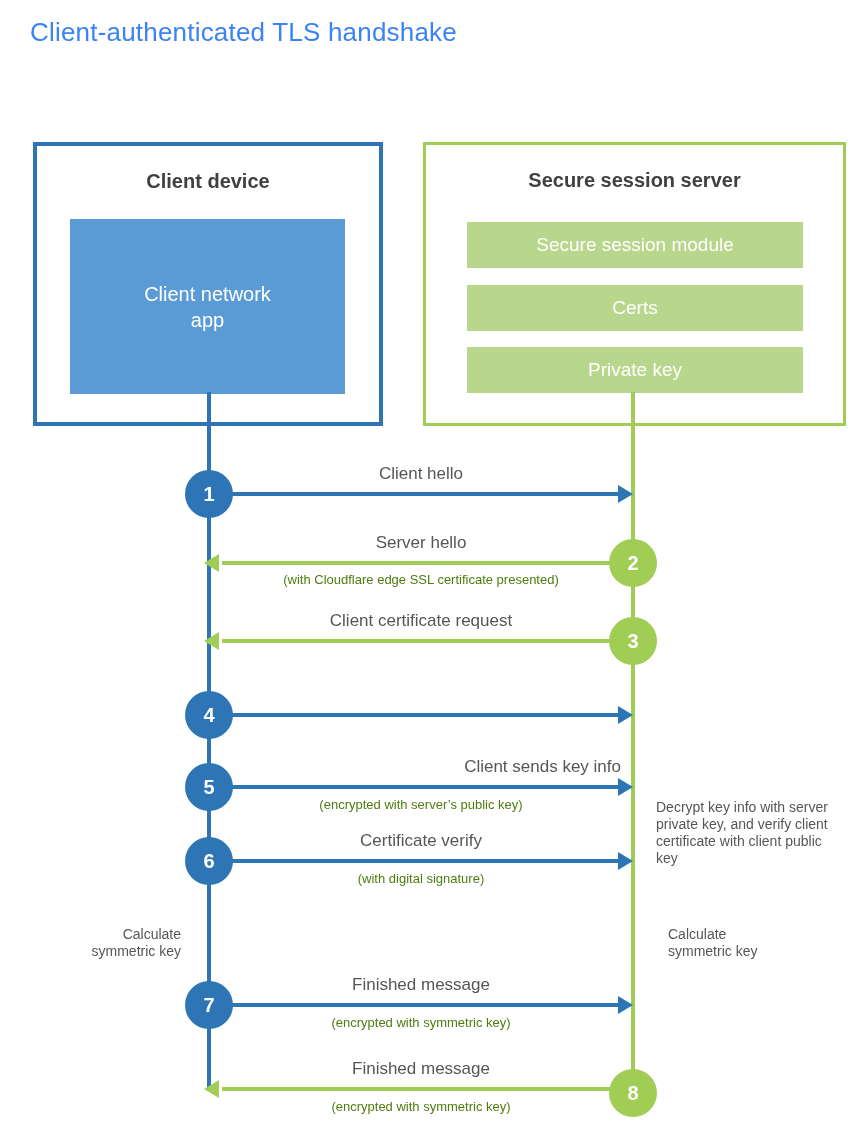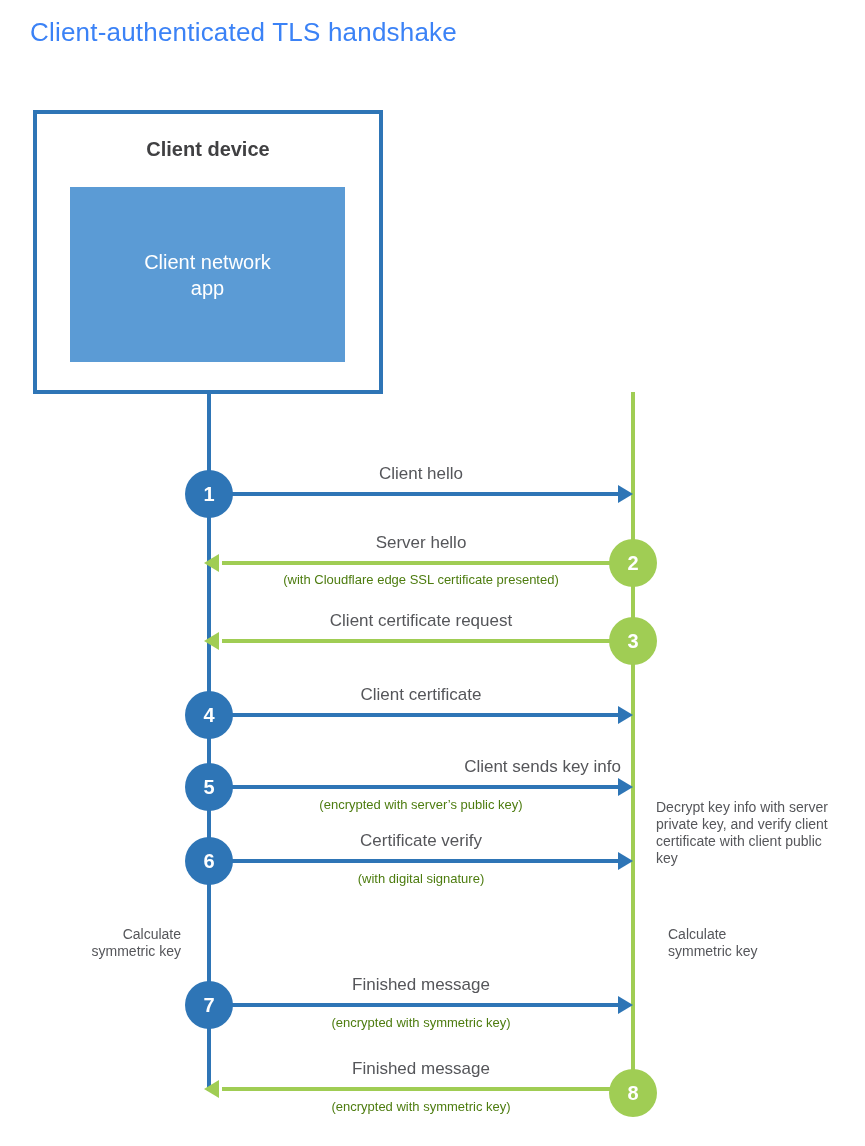--- a/index.html
+++ b/index.html
@@ -5,21 +5,21 @@
   html,body{margin:0;padding:0;background:#ffffff;}
   body{font-family:"Liberation Sans","DejaVu Sans",sans-serif;}
   #stage{position:relative;width:865px;height:1146px;background:#ffffff;overflow:hidden;}
 
   .page-title{
     position:absolute;left:30px;top:17px;
     font-size:26px;font-weight:400;color:#3b82f6;letter-spacing:.2px;
   }
 
   
-  .actor-box{position:absolute;box-sizing:border-box;background:#ffffff;}
+  .actor-box{position:absolute;box-sizing:border-box;background:#ffffff;margin-top:32px;}
   .client-box{left:33px;top:110px;width:350px;height:284px;border:4px solid #2e75b6;}
   .server-box{left:423px;top:110px;width:423px;height:284px;border:3px solid #a0cd54;}
   .actor-title{
     position:absolute;left:0;top:24px;width:100%;text-align:center;
     font-size:20px;font-weight:bold;color:#404042;
   }
   .client-app{
     position:absolute;left:33px;top:73px;width:275px;height:175px;background:#5b9bd5;
     display:flex;align-items:center;justify-content:center;text-align:center;
     color:#ffffff;font-size:20px;line-height:26px;white-space:pre-line;
@@ -73,20 +73,26 @@
 <div id="stage">
 
   <div class="page-title">Client-authenticated TLS handshake</div>
 
   <div class="actor-box client-box">
     <div class="actor-title">Client device</div>
     <div class="client-app">Client network
 app</div>
   </div>
 
+  <div class="actor-box server-box">
+    <div class="actor-title">Secure session server</div>
+    <div class="server-bar bar-1">Secure session module</div>
+    <div class="server-bar bar-2">Certs</div>
+    <div class="server-bar bar-3">Private key</div>
+  </div>
 
   <div class="v-line v-blue"></div>
   <div class="v-line v-green"></div>
 
   <div class="h-line h-blue" style="left:209px;top:492px;width:411px;"></div>
   <div class="arrowhead ah-right" style="left:618px;top:485px;"></div>
   <div class="step-circle c-blue" style="left:185px;top:470px;">
       <span>1</span>
     </div>
   <div class="msg-label" style="top:464px;">Client hello</div>
@@ -104,21 +110,20 @@
   <div class="step-circle c-green" style="left:609px;top:617px;">
       <span>3</span>
     </div>
   <div class="msg-label" style="top:611px;">Client certificate request</div>
 
   <div class="h-line h-blue" style="left:209px;top:713px;width:411px;"></div>
   <div class="arrowhead ah-right" style="left:618px;top:706px;"></div>
   <div class="step-circle c-blue" style="left:185px;top:691px;">
       <span>4</span>
     </div>
-  <div class="msg-label" style="top:685px;">Client certificate</div>
 
   <div class="h-line h-blue" style="left:209px;top:785px;width:411px;"></div>
   <div class="arrowhead ah-right" style="left:618px;top:778px;"></div>
   <div class="step-circle c-blue" style="left:185px;top:763px;">
       <span>5</span>
     </div>
   <div class="msg-label" style="top:757px;text-align:right;">Client sends key info</div>
   <div class="msg-sublabel" style="top:797px;">(encrypted with server’s public key)</div>
 
   <div class="h-line h-blue" style="left:209px;top:859px;width:411px;"></div>

